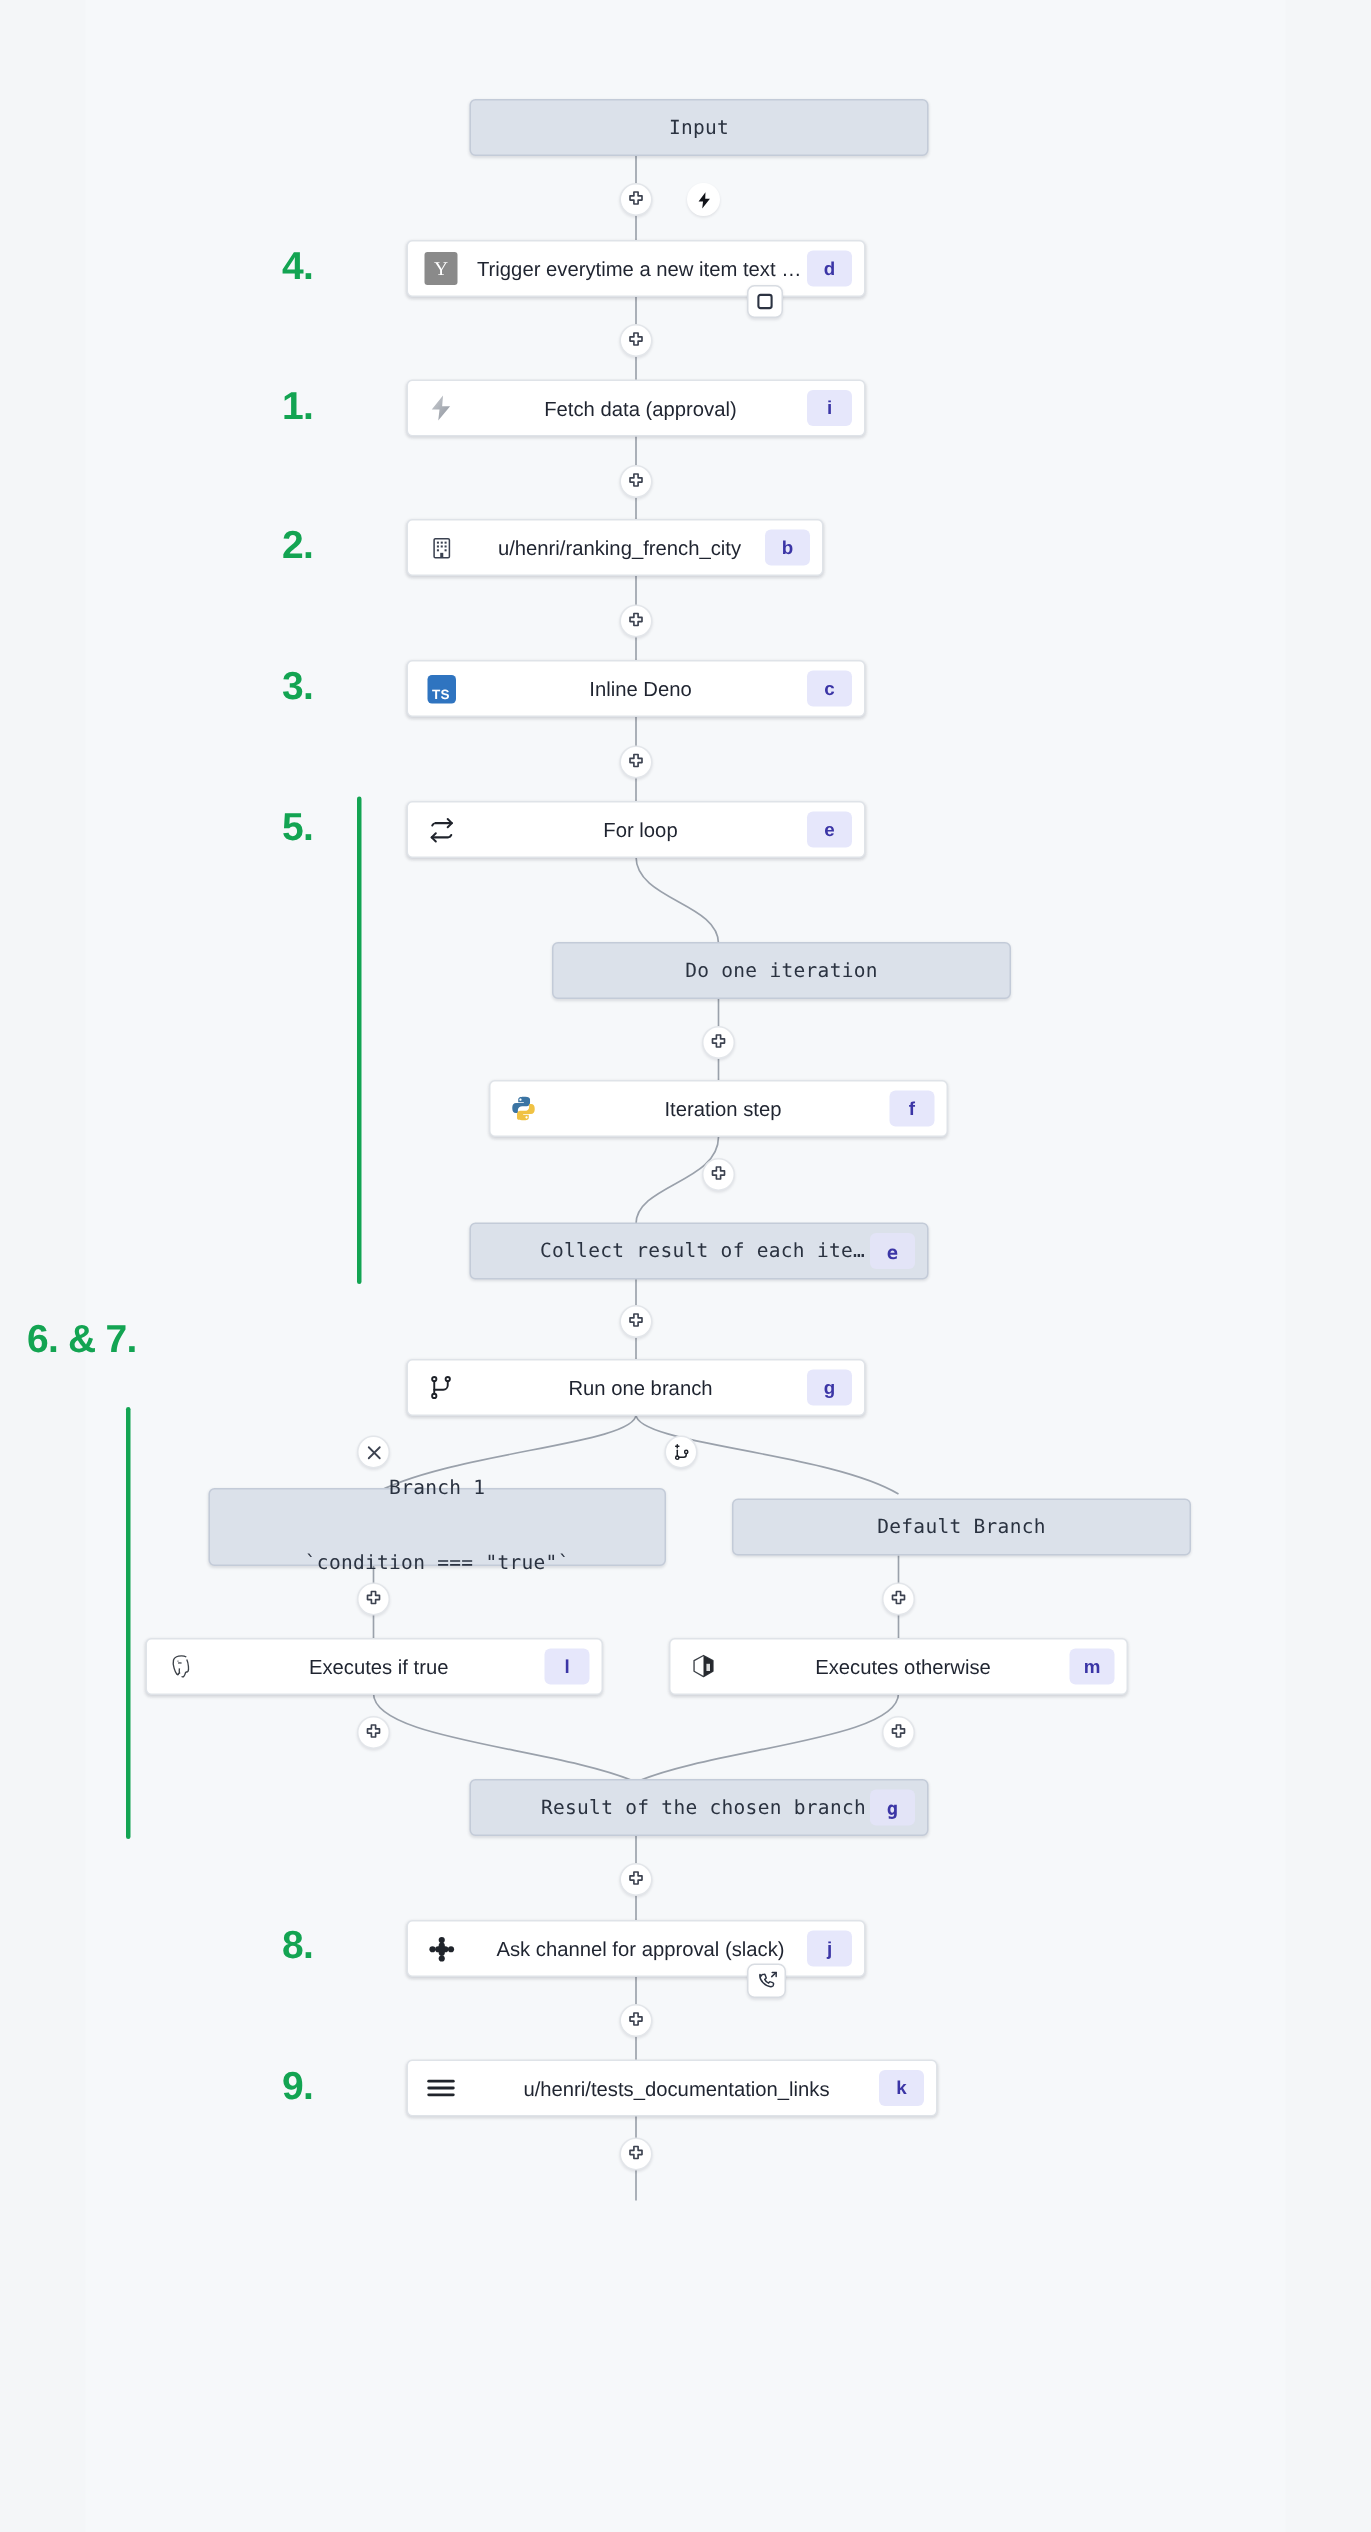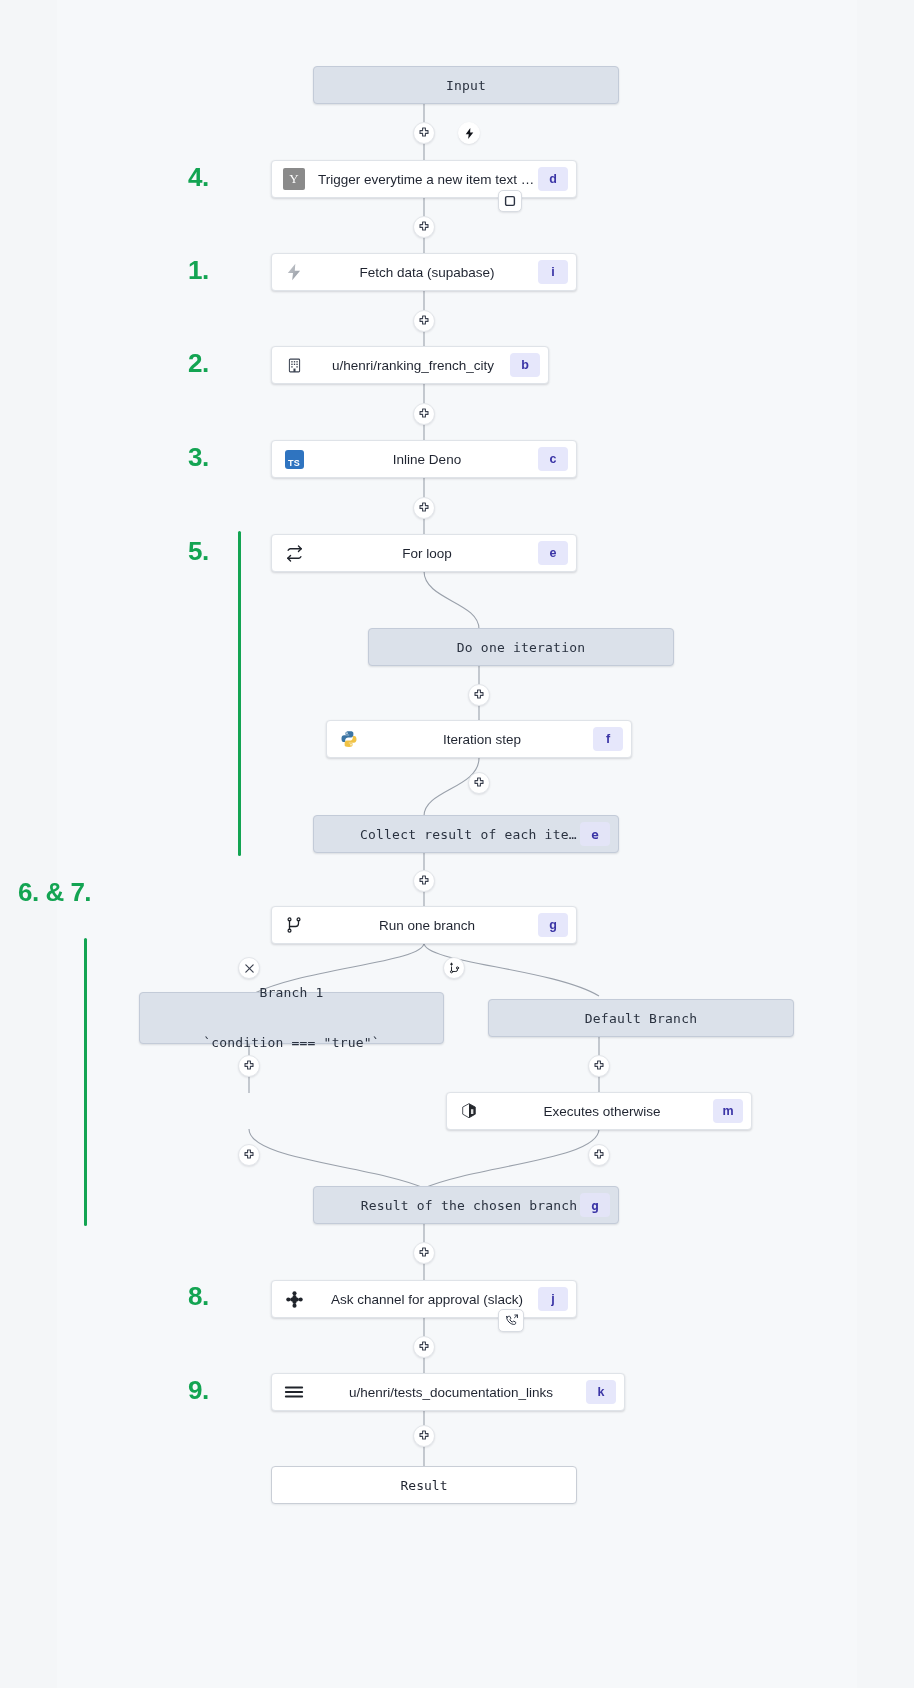--- a/index.html
+++ b/index.html
@@ -258,21 +258,21 @@
       <svg width="20" height="20" viewBox="0 0 24 24">
         <defs>
           <linearGradient id="gsb" x1="0" y1="0" x2="1" y2="1">
             <stop offset="0" stop-color="#c9ccd1"></stop>
               <stop offset="1" stop-color="#8f959e"></stop>
           </linearGradient>
         </defs>
         <path d="M13.6 2 L4.6 13.2 h6.2 L9.8 22 L19.3 10.6 h-6.4 z" fill="url(#gsb)"></path>
       </svg>
     </span>
-    <span class="label">Fetch data (supabase)</span>
+    <span class="label">Fetch data (approval)</span>
     <span class="badge">i</span>
   </div>
 
   <div class="handle" style="left:413px; top:310px;">
     <svg width="12" height="12" viewBox="0 0 12 12">
       <path d="M4.6,1 h2.8 v2.6 h2.6 v2.8 h-2.6 v2.6 h-2.8 v-2.6 h-2.6 v-2.8 h2.6 z" fill="none" stroke="#3c4250" stroke-width="1.1" stroke-linejoin="round"></path>
     </svg>
   </div>
 
   <div class="node step" style="left:271px; top:346px; width:278px;">
@@ -415,20 +415,34 @@
     <svg width="12" height="12" viewBox="0 0 12 12">
       <path d="M4.6,1 h2.8 v2.6 h2.6 v2.8 h-2.6 v2.6 h-2.8 v-2.6 h-2.6 v-2.8 h2.6 z" fill="none" stroke="#3c4250" stroke-width="1.1" stroke-linejoin="round"></path>
     </svg>
   </div>
   <div class="handle" style="left:588px; top:1055px;">
     <svg width="12" height="12" viewBox="0 0 12 12">
       <path d="M4.6,1 h2.8 v2.6 h2.6 v2.8 h-2.6 v2.6 h-2.8 v-2.6 h-2.6 v-2.8 h2.6 z" fill="none" stroke="#3c4250" stroke-width="1.1" stroke-linejoin="round"></path>
     </svg>
   </div>
 
+  <div class="node step" style="left:97px; top:1092px; width:305px;">
+    <span class="icon-slot">
+      <svg width="18" height="18" viewBox="0 0 24 24" fill="none" stroke="#3b4047" stroke-width="1.2">
+        <path d="M17.6 3.6c-1.6-1-4.3-1.3-6.9-.8-2.3.5-4 1.8-4.5 3.6-.5 1.9-.2 4.7.6 7.3.6 2 1.4 3.8 2.2 4.9.5.7 1.1 1 1.5.6.3-.3.2-.9-.1-1.6"></path>
+        <path d="M13.6 20.6c.3.7 1 .9 1.6.4.8-.6 1.4-2.2 1.9-4.2"></path>
+        <path d="M17.1 16.8c.7.2 1.6.1 2-.5.5-.7.6-2.3.4-4.3-.2-2.2-.7-4.6-1.5-6.2"></path>
+        <path d="M10.3 9.1c.7-.3 2-.4 3.1-.1"></path>
+        <circle cx="10.2" cy="7.2" r=".55" fill="#3b4047" stroke="none"></circle>
+        <path d="M11.5 13.6c-.3 1.6-.2 3.4.2 4.8"></path>
+      </svg>
+    </span>
+    <span class="label">Executes if true</span>
+    <span class="badge">l</span>
+  </div>
 
   <div class="node step" style="left:446px; top:1092px; width:306px;">
     <span class="icon-slot">
       <svg width="18" height="18" viewBox="0 0 24 24">
         <path d="M12 2.2 L20.4 6.8 v9.4 L12 21 L3.6 16.2 V6.8 z" fill="none" stroke="#3b4047" stroke-width="1.2" stroke-linejoin="round"></path>
         <path d="M12 2.2 L20.4 6.8 v9.4 L12 21 z" fill="#25282d"></path>
         <path d="M14.6 9.6 h3.2 v6.4 h-3.2 z" fill="#ffffff" opacity=".85"></path>
       </svg>
     </span>
     <span class="label">Executes otherwise</span>
@@ -499,19 +513,14 @@
     <span class="label">u/henri/tests_documentation_links</span>
     <span class="badge">k</span>
   </div>
 
   <div class="handle" style="left:413px; top:1425px;">
     <svg width="12" height="12" viewBox="0 0 12 12">
       <path d="M4.6,1 h2.8 v2.6 h2.6 v2.8 h-2.6 v2.6 h-2.8 v-2.6 h-2.6 v-2.8 h2.6 z" fill="none" stroke="#3c4250" stroke-width="1.1" stroke-linejoin="round"></path>
     </svg>
   </div>
 
-  <div class="node plain" style="left:271px; top:1466px; width:306px;">
-    <span class="spacer"></span>
-    <span class="label">Result</span>
-    <span class="spacer"></span>
-  </div>
 
 </div>
 
 </body></html>

